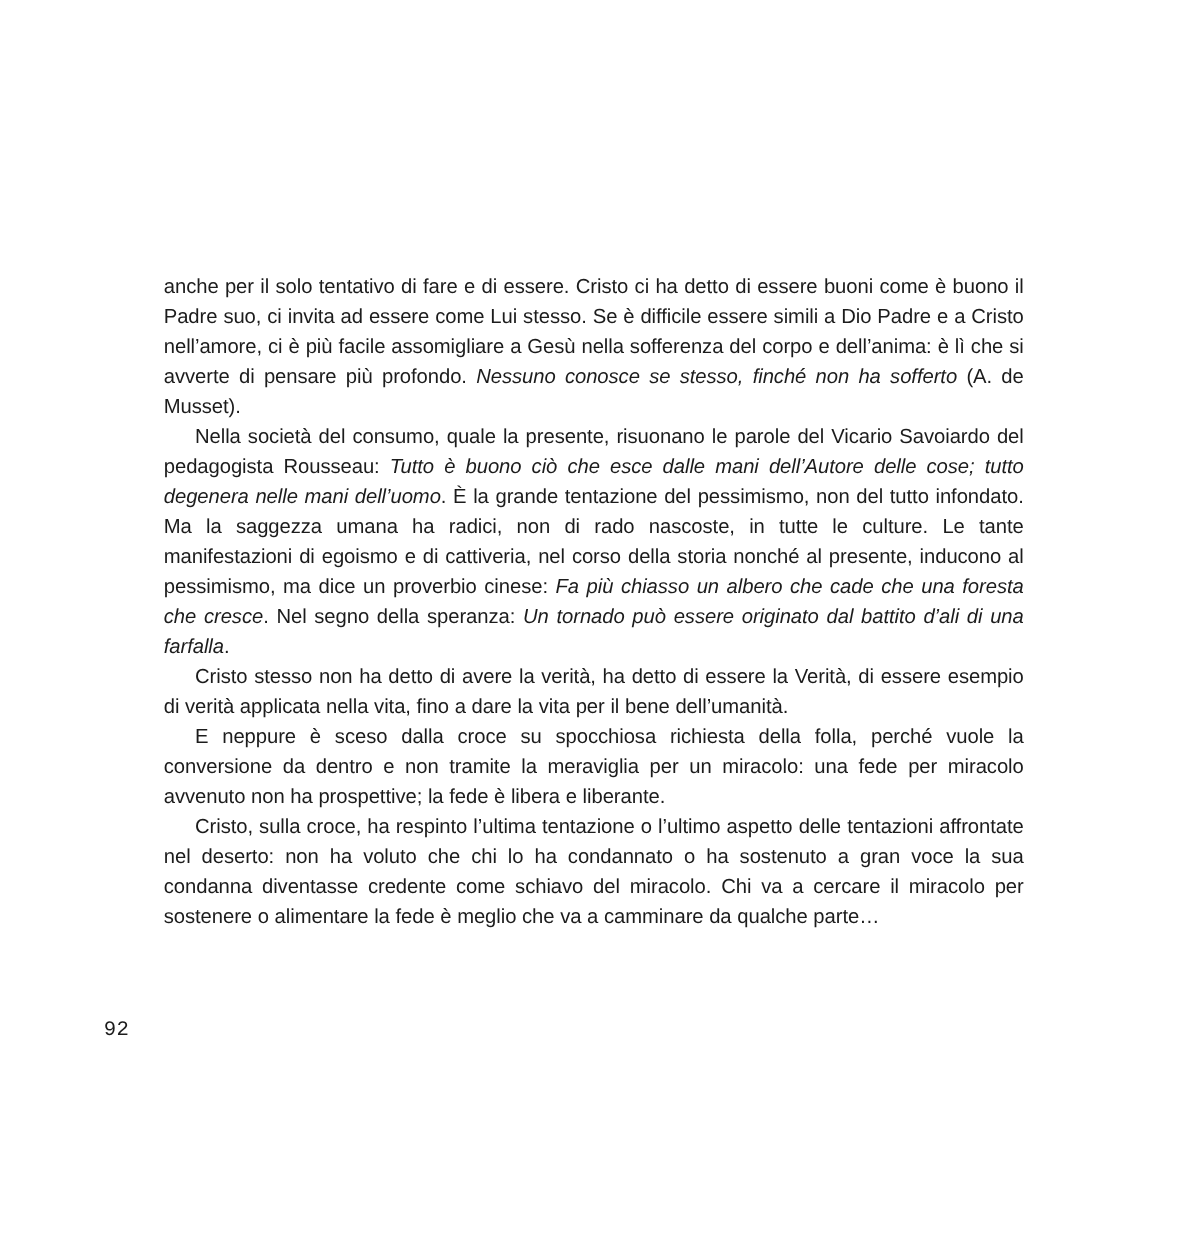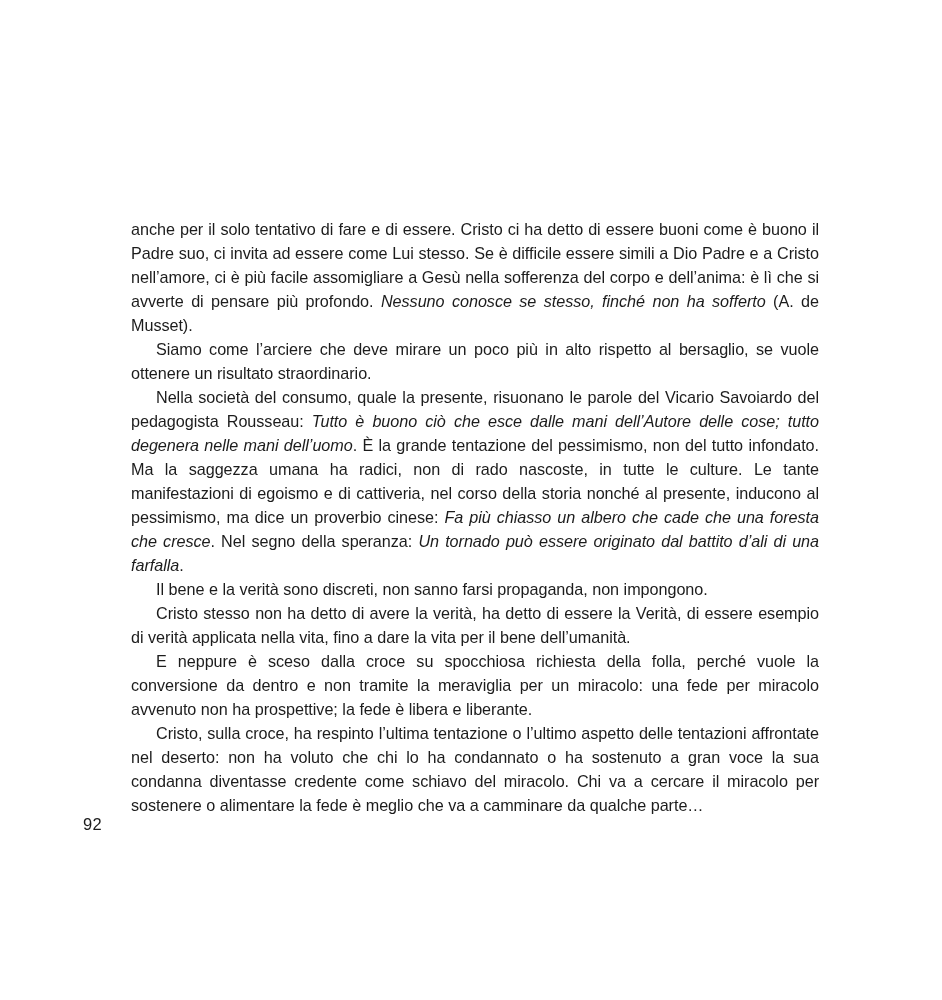--- a/index.html
+++ b/index.html
@@ -30,20 +30,21 @@
   #folio {
     position: absolute;
     left: 83px;
     top: 812px;
     width: 44px;
     font-size: 16.5px;
     line-height: 24px;
     color: #1c1c1c;
     text-align: left;
     letter-spacing: 0.2px;
+    font-family: Liberation Mono, monospace;
   }
 
   
   #column {
     position: absolute;
     left: 131px;
     top: 217px;
     width: 688px;
     font-size: 16.2px;
     line-height: 24px;
@@ -72,21 +73,19 @@
 </style>
 </head>
 <body>
 
 <div id="page">
 
   <div id="folio">92</div>
 
   <div id="column">
       <p class="continued"><span>anche per il solo tentativo di fare e di essere. Cristo ci ha detto di essere buoni come è buono il Padre suo, ci invita ad essere come Lui stesso. Se è difficile essere simili a Dio Padre e a Cristo nell’amore, ci è più facile assomigliare a Gesù nella sofferenza del corpo e dell’anima: è lì che si avverte di pensare più profondo. </span><em>Nessuno conosce se stesso, finché non ha sofferto</em><span> (A. de Musset).</span></p>
-      <p><span>Siamo come l’arciere che deve mirare un poco più in alto rispetto al bersaglio, se vuole ottenere un risultato straordinario.</span></p>
       <p><span>Nella società del consumo, quale la presente, risuonano le parole del Vicario Savoiardo del pedagogista Rousseau: </span><em>Tutto è buono ciò che esce dalle mani dell’Autore delle cose; tutto degenera nelle mani dell’uomo</em><span>. È la grande tentazione del pessimismo, non del tutto infondato. Ma la saggezza umana ha radici, non di rado nascoste, in tutte le culture. Le tante manifestazioni di egoismo e di cattiveria, nel corso della storia nonché al presente, inducono al pessimismo, ma dice un proverbio cinese: </span><em>Fa più chiasso un albero che cade che una foresta che cresce</em><span>. Nel segno della speranza: </span><em>Un tornado può essere originato dal battito d’ali di una farfalla</em><span>.</span></p>
-      <p><span>Il bene e la verità sono discreti, non sanno farsi propaganda, non impongono.</span></p>
       <p><span>Cristo stesso non ha detto di avere la verità, ha detto di essere la Verità, di essere esempio di verità applicata nella vita, fino a dare la vita per il bene dell’umanità.</span></p>
       <p><span>E neppure è sceso dalla croce su spocchiosa richiesta della folla, perché vuole la conversione da dentro e non tramite la meraviglia per un miracolo: una fede per miracolo avvenuto non ha prospettive; la fede è libera e liberante.</span></p>
       <p><span>Cristo, sulla croce, ha respinto l’ultima tentazione o l’ultimo aspetto delle tentazioni affrontate nel deserto: non ha voluto che chi lo ha condannato o ha sostenuto a gran voce la sua condanna diventasse credente come schiavo del miracolo. Chi va a cercare il miracolo per sostenere o alimentare la fede è meglio che va a camminare da qualche parte…</span></p>
     </div>
 
 </div>
 
 </body></html>

